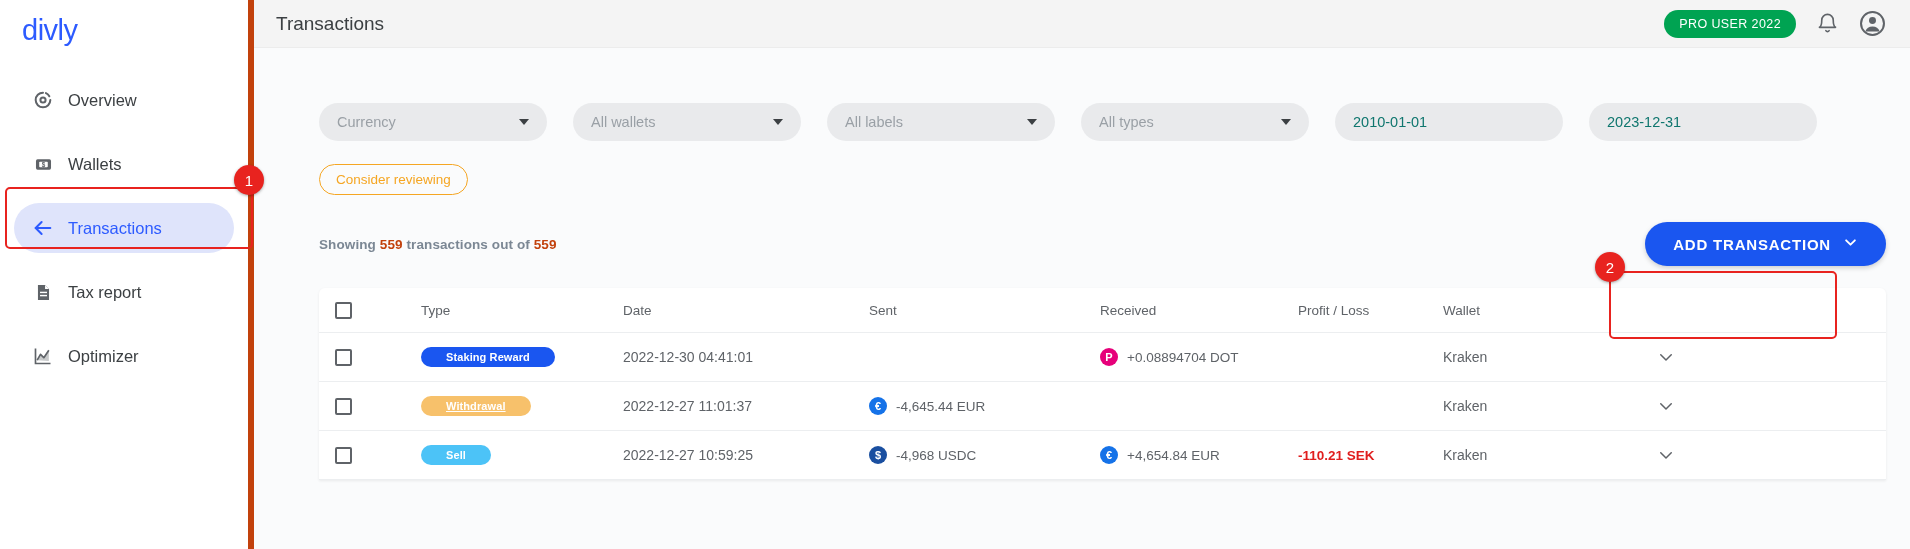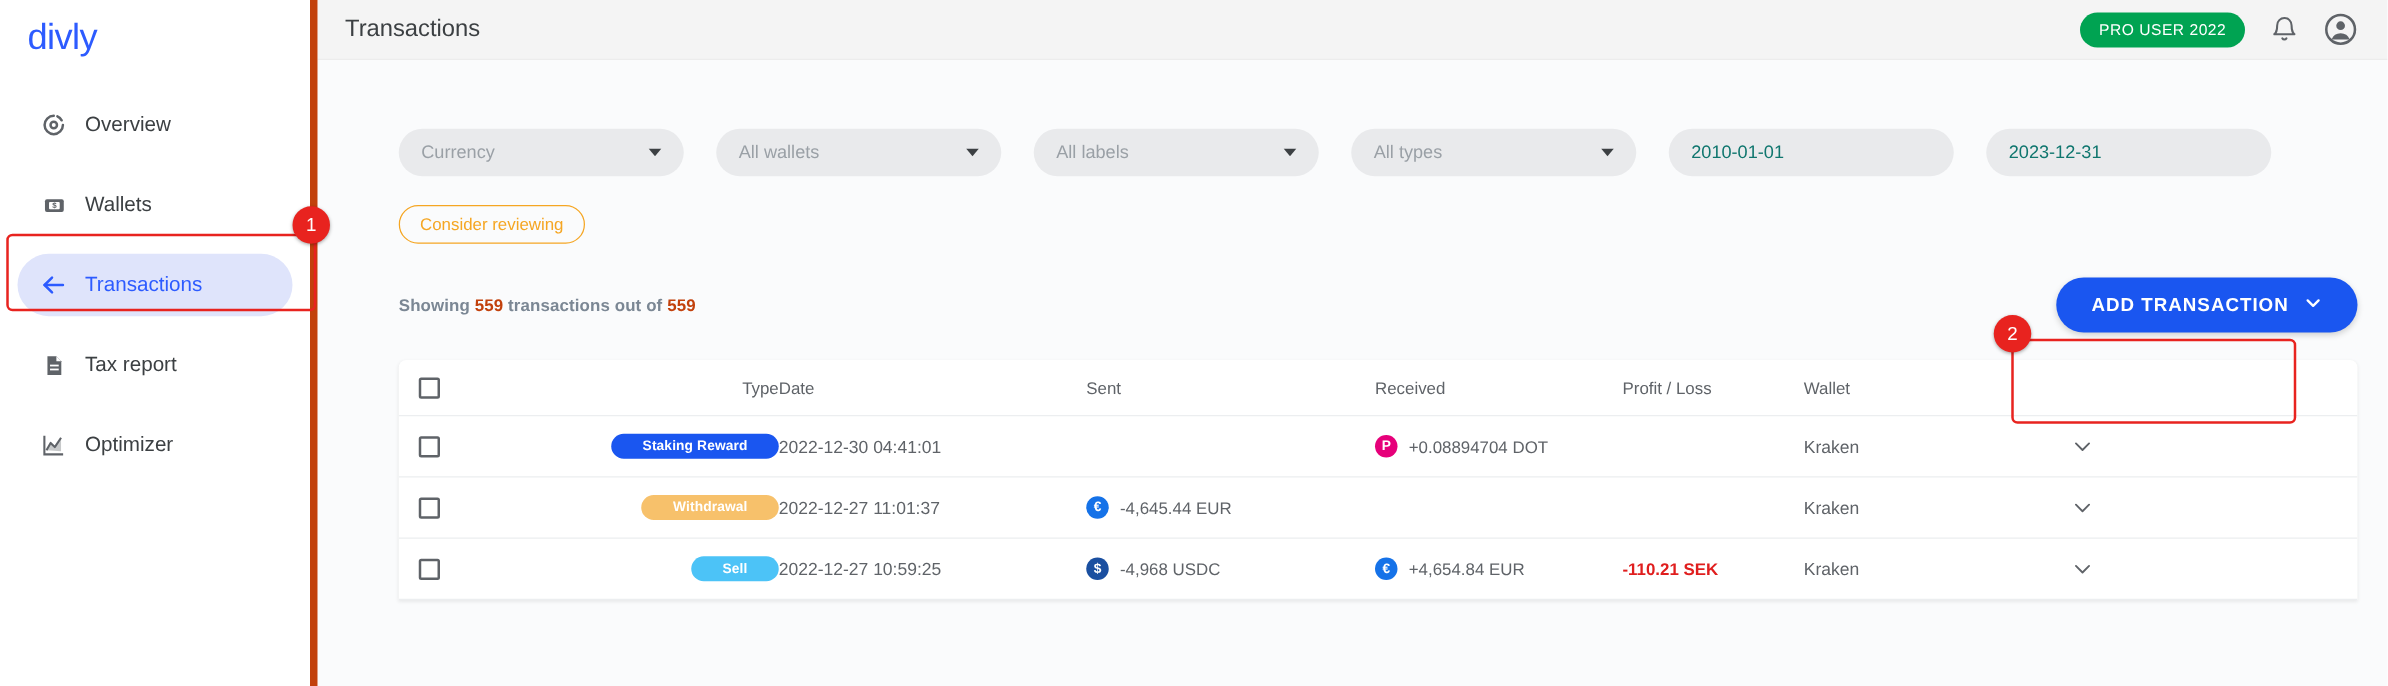--- a/index.html
+++ b/index.html
@@ -148,21 +148,21 @@
   .trow {
     display: flex; align-items: center;
     height: 49px;
     border-bottom: 1px solid #eceef0;
     padding-left: 16px;
     font-size: 14px;
   }
   .trow.header { height: 45px; color: #5f6368; font-size: 13.5px; }
   .trow.body { color: #5f6368; }
   .c-check { width: 86px; flex: 0 0 86px; display: flex; align-items: center; }
-  .c-type  { width: 202px; flex: 0 0 202px; text-align: right; }
+  .c-type  { width: 202px; flex: 0 0 202px; }
   .c-date  { width: 246px; flex: 0 0 246px; }
   .c-sent  { width: 231px; flex: 0 0 231px; }
   .c-recv  { width: 198px; flex: 0 0 198px; }
   .c-pl    { width: 145px; flex: 0 0 145px; }
   .c-wallet{ width: 130px; flex: 0 0 130px; }
   .c-exp   { flex: 1 1 auto; display: flex; justify-content: flex-start; padding-left: 84px; }
 
   .checkbox {
     width: 17px; height: 17px;
     border: 2px solid #5f6368;
@@ -173,21 +173,21 @@
   .badge {
     display: inline-block;
     border-radius: 11px;
     color: #ffffff;
     font-size: 11px;
     font-weight: bold;
     padding: 4px 25px;
     letter-spacing: 0.1px;
   }
   .badge.staking  { background: #1a56f0; }
-  .badge.withdraw { background: #f7c16b; color: #ffffff; }
+  .badge.withdraw { background: #f7c16b; color: #ffffff; text-decoration: underline; }
   .badge.sell     { background: #4cc3f7; }
 
   .amount { display: flex; align-items: center; gap: 9px; color: #5f6368; font-size: 13.5px; }
   .coin {
     width: 18px; height: 18px; border-radius: 50%;
     display: flex; align-items: center; justify-content: center;
     color: #fff; font-size: 11px; font-weight: bold;
     flex: 0 0 18px;
   }
   .coin.dot  { background: #e6007a; }

